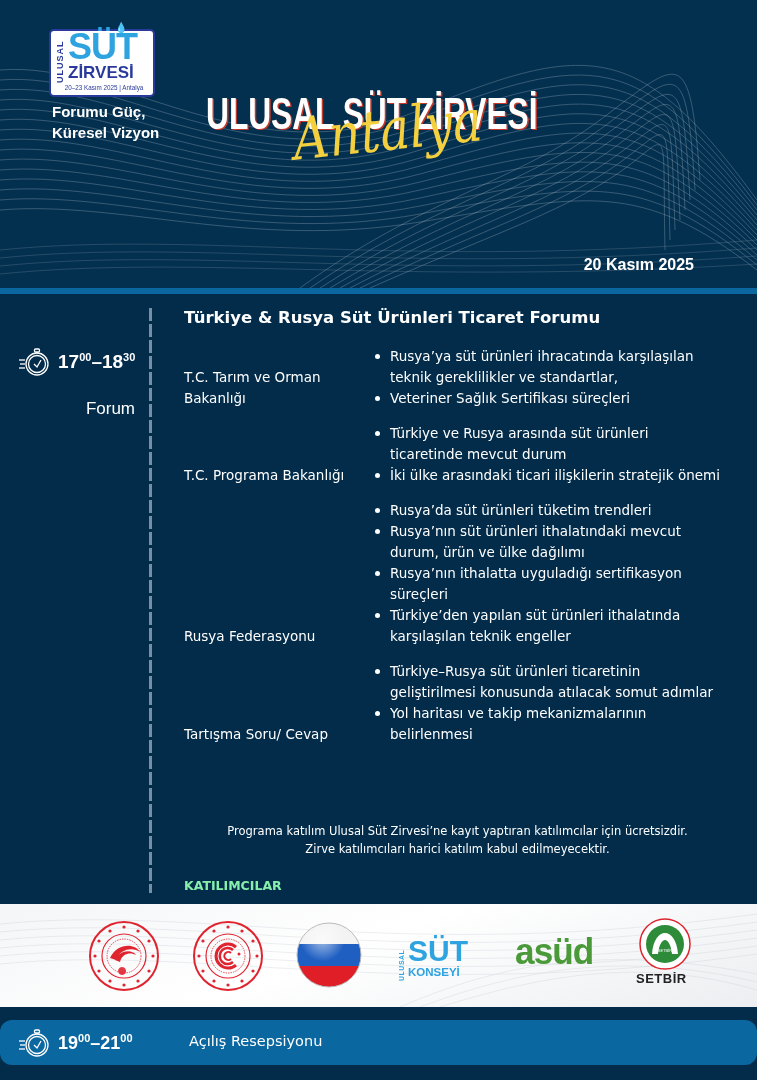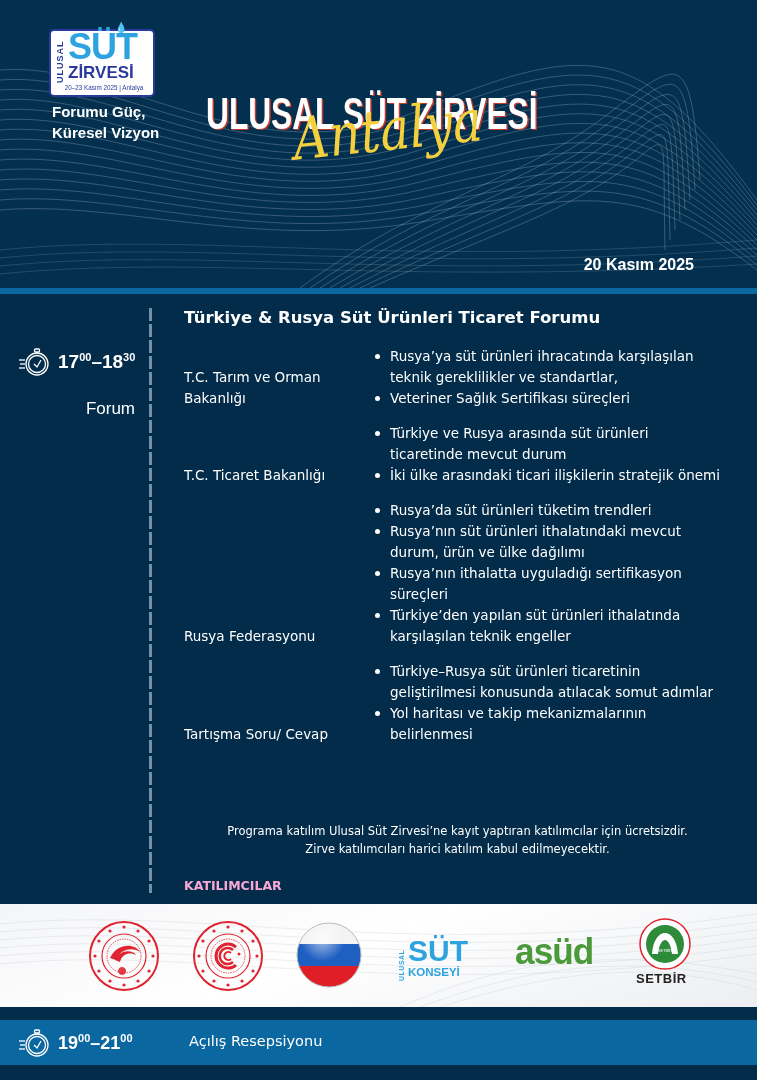--- a/index.html
+++ b/index.html
@@ -31,36 +31,36 @@
   .session-type { text-align: right; font-family: "Liberation Sans", sans-serif; font-size: 17px; color: #fff; margin-top: 21px; padding-right: 8px; }
 
   .forum-title { position: absolute; left: 184px; top: 14px; font-weight: 700; font-size: 16.5px; color: #fff; }
   .rows { position: absolute; left: 184px; top: 52px; width: 540px; }
   .row { display: flex; margin-bottom: 14px; align-items: flex-end; }
   .speaker { width: 188px; font-size: 13.5px; line-height: 21px; color: #fff; padding-right: 6px; }
   .topics { flex: 1; list-style: none; }
   .topics li { position: relative; padding-left: 18px; font-size: 13.5px; line-height: 21px; color: #fff; }
   .topics li::before { content: ""; position: absolute; left: 3px; top: 8px; width: 5px; height: 5px; border-radius: 50%; background: #fff; }
   .note { position: absolute; left: 170px; top: 528px; width: 575px; text-align: center; font-size: 11.5px; line-height: 18px; color: #fff; }
-  .participants-label { position: absolute; left: 184px; top: 584px; font-weight: 700; font-size: 12.5px; color: #f9a8d4; }
+  .participants-label { position: absolute; left: 184px; top: 584px; font-weight: 700; font-size: 12.5px; color: #86efac; }
 
   
   .logo-strip { position: absolute; left: 0; top: 904px; width: 757px; height: 103px; background: linear-gradient(160deg, #f4f5f7 0%, #ffffff 45%, #eceef1 100%); overflow: hidden; }
   .logo-strip svg.strip-waves { position: absolute; left: 0; top: 0; }
   .plogo { position: absolute; top: 16px; }
   .konsey { position: absolute; left: 398px; top: 33px; width: 80px; height: 45px; }
   .konsey .side { position: absolute; left: 0; top: 4px; width: 9px; height: 40px; writing-mode: vertical-rl; transform: rotate(180deg); font-family: "Liberation Sans", sans-serif; font-weight: 700; font-size: 7px; color: #2ea3e0; letter-spacing: 0.5px; }
   .konsey .big { position: absolute; left: 10px; top: -1px; font-family: "Liberation Sans", sans-serif; font-weight: 900; font-size: 30px; line-height: 30px; color: #2ea3e0; }
   .konsey .small { position: absolute; left: 10px; top: 29px; font-family: "Liberation Sans", sans-serif; font-weight: 700; font-size: 11.5px; color: #2ea3e0; }
   .asud { position: absolute; left: 513px; top: 26px; font-family: "Liberation Sans", sans-serif; font-weight: 900; font-size: 37px; line-height: 44px; color: #4b9a3a; transform: scaleX(0.95); letter-spacing: -1px; }
   .setbir-label { position: absolute; left: 636px; top: 67px; font-family: "Liberation Sans", sans-serif; font-weight: 900; font-size: 13px; color: #222; letter-spacing: 0.5px; }
 
   
   .bottom-pad-top { position: absolute; left: 0; top: 1007px; width: 757px; height: 13px; background: #022c4a; }
-  .session2 { position: absolute; left: 0; top: 1020px; width: 757px; height: 45px; background: #0a67a0; display: flex; align-items: center; }
+  .session2 { position: absolute; left: 0; top: 1020px; width: 757px; height: 45px; background: #0a67a0; display: flex; align-items: center; border-radius: 12px; }
   .session2 .time-row { margin-left: 18px; }
   .session2 .time-text { font-size: 18px; }
   .session2-title { position: absolute; left: 189px; top: 13px; font-size: 14.5px; color: #fff; }
   .bottom-pad { position: absolute; left: 0; top: 1065px; width: 757px; height: 15px; background: #022c4a; }
 </style>
 </head>
 <body>
 
 <div class="header">
   <svg class="waves" width="757" height="288" viewBox="0 0 757 288">
@@ -144,21 +144,21 @@
 
   <div class="rows">
     <div class="row">
       <div class="speaker">T.C. Tarım ve Orman Bakanlığı</div>
       <ul class="topics">
         <li>Rusya’ya süt ürünleri ihracatında karşılaşılan teknik gereklilikler ve standartlar,</li>
         <li>Veteriner Sağlık Sertifikası süreçleri</li>
       </ul>
     </div>
     <div class="row">
-      <div class="speaker">T.C. Ticaret Bakanlığı</div>
+      <div class="speaker">T.C. Programa Bakanlığı</div>
       <ul class="topics">
         <li>Türkiye ve Rusya arasında süt ürünleri ticaretinde mevcut durum</li>
         <li>İki ülke arasındaki ticari ilişkilerin stratejik önemi</li>
       </ul>
     </div>
     <div class="row">
       <div class="speaker">Rusya Federasyonu</div>
       <ul class="topics">
         <li>Rusya’da süt ürünleri tüketim trendleri</li>
         <li>Rusya’nın süt ürünleri ithalatındaki mevcut durum, ürün ve ülke dağılımı</li>

